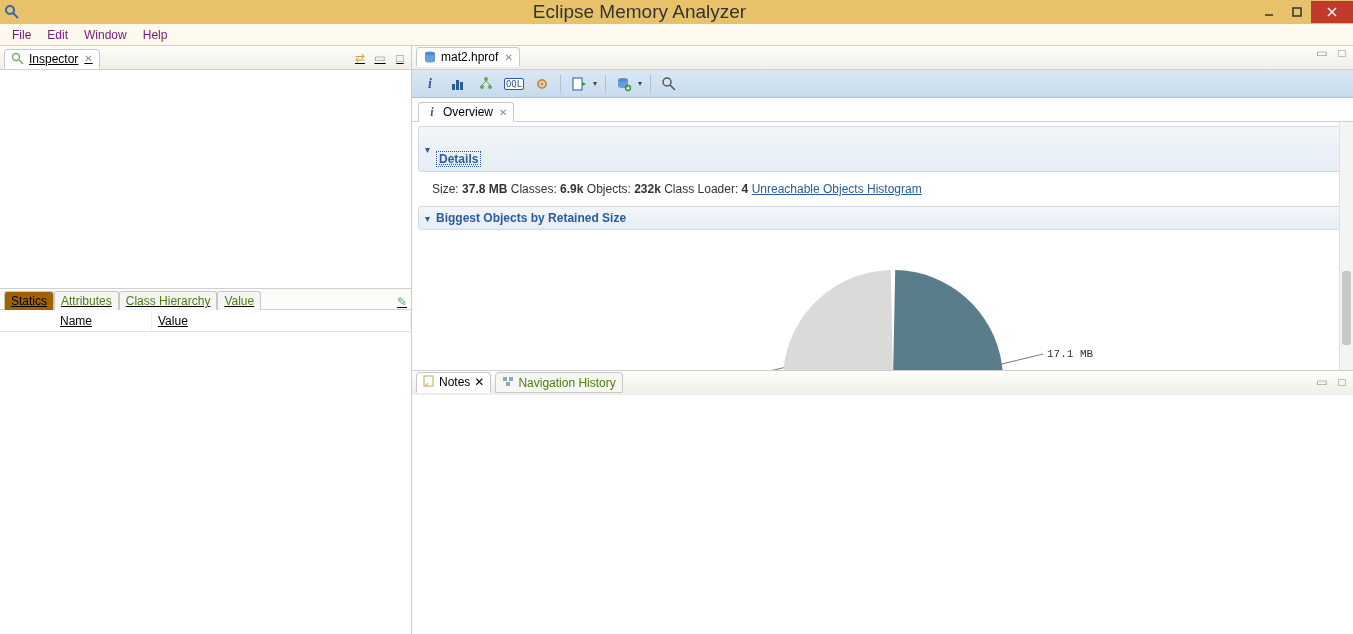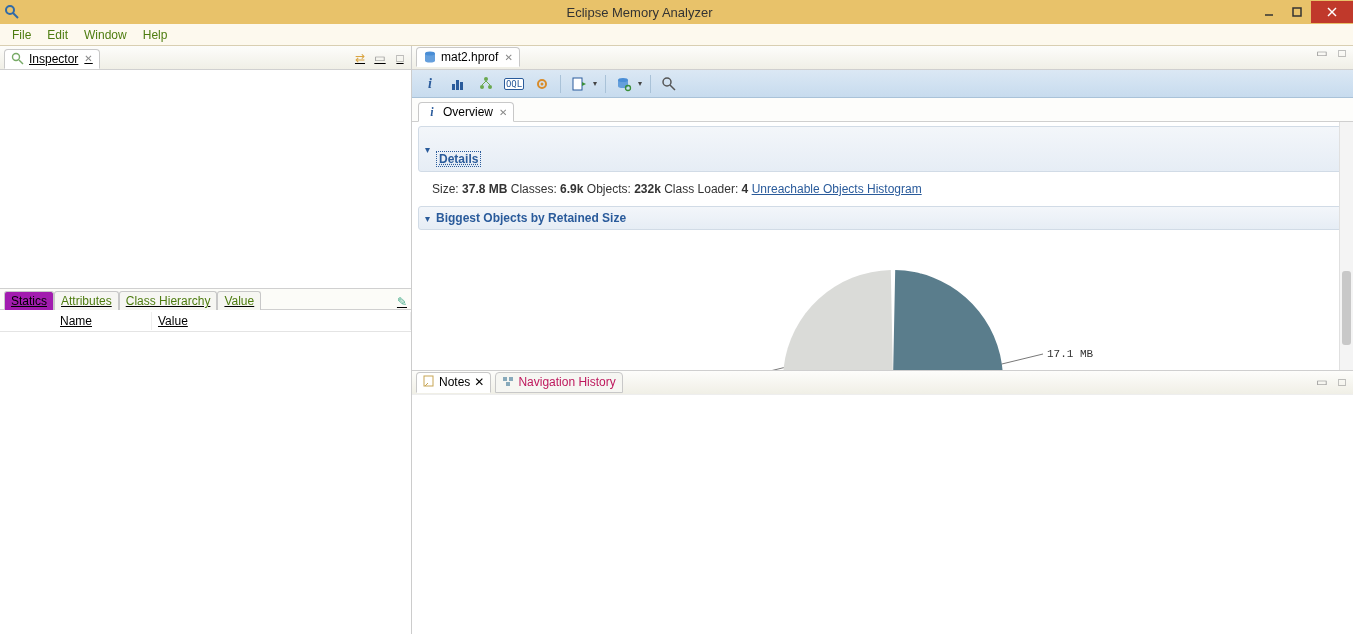--- a/index.html
+++ b/index.html
@@ -1,47 +1,47 @@
 <!DOCTYPE html>
 <html><head>
 <meta charset="utf-8">
 <style>
 * { box-sizing: border-box; margin: 0; padding: 0; font-family: "Segoe UI", Tahoma, sans-serif; font-size: 12px; }
 html, body { width: 1353px; height: 634px; overflow: hidden; background: #fff; }
 
 
 .titlebar { height: 24px; background: #e8c26a; display: flex; align-items: center; position: relative; }
 .titlebar .app-icon { width: 18px; height: 18px; margin: 0 3px; display: flex; align-items: center; justify-content: center; color: #2864a8; font-weight: bold; }
-.titlebar .title { flex: 1; text-align: center; color: #333; font-size: 13px; }
+.titlebar .title { flex: 1; text-align: center; color: #333; font-size: 19px; }
 .titlebar .win-controls { display: flex; height: 22px; }
 .titlebar .win-btn { width: 28px; height: 22px; display: flex; align-items: center; justify-content: center; color: #333; }
 .titlebar .win-btn.close { background: #c0392b; color: #fff; width: 42px; }
 
 
 .menubar { height: 22px; display: flex; align-items: center; padding: 0 4px; border-bottom: 1px solid #d9cfb2; background: #fdf9ee; }
-.menubar .menu-item { padding: 2px 8px; color: #4d7c0f; cursor: default; }
+.menubar .menu-item { padding: 2px 8px; color: #701a75; cursor: default; }
 
 
 .workspace { display: flex; height: calc(634px - 24px - 22px); background: #f4f4f4; }
 .left-pane { width: 412px; display: flex; flex-direction: column; border-right: 1px solid #ccc; background:#fff;text-decoration:underline; }
 .right-pane { flex: 1; display: flex; flex-direction: column; background: #fff; }
 
 
 .view-tabbar { height: 24px; display: flex; align-items: center; border-bottom: 1px solid #d0d0d0; background: linear-gradient(#fdfdfb,#f0efe6); padding: 0 4px; position: relative; }
 .view-tab { display: flex; align-items: center; gap: 4px; padding: 2px 6px; background: #fff; border: 1px solid #c8c8c8; border-bottom: 1px solid #fff; border-radius: 4px 4px 0 0; position: relative; top:1px; }
 .view-tab .icon { width: 14px; height: 14px; display:flex; align-items:center; justify-content:center; }
 .view-tab .close-x { color: #888; font-size: 10px; margin-left: 2px; }
 .view-actions { margin-left: auto; display: flex; gap: 6px; align-items:center; }
 .mini-btn { width:14px; height:14px; display:flex; align-items:center; justify-content:center; color:#888; }
 
 .inspector-body { flex: 0 0 218px; background:#fff; }
 
 
 .lower-tabbar { height: 22px; display: flex; align-items: flex-end; border-top: 1px solid #d0d0d0; border-bottom: 1px solid #d0d0d0; background: #fcfcf8; padding: 0 4px; position:relative; }
-.lower-tab { padding: 2px 6px; border: 1px solid #c8c8c8; border-bottom: none; background: #a21caf; margin-right: 0; font-size:12px; position:relative; top:1px; border-radius: 3px 3px 0 0; }
+.lower-tab { padding: 2px 6px; border: 1px solid #c8c8c8; border-bottom: none; background: #a16207; margin-right: 0; font-size:12px; position:relative; top:1px; border-radius: 3px 3px 0 0; }
 .lower-tab.inactive { background:#f6f6f2; color:#4d7c0f; }
 .lower-tabbar .pin { margin-left:auto; color:#4a8; }
 
 .columns-header { height: 22px; display: flex; align-items: center; border-bottom: 1px solid #e4e4e4; background:#fff; }
 .columns-header .col { padding: 2px 6px; border-right:1px solid #eee; }
 .columns-header .col.type { width:54px;margin-top:46px; }
 .columns-header .col.name { width:98px; }
 .columns-header .col.value { flex:1; }
 
 
@@ -63,21 +63,21 @@
 
 .details-line { padding: 4px 10px 10px 14px; color:#333; }
 .details-line b { font-weight:bold; }
 .details-line a { color:#2a5b9b; text-decoration: underline; }
 
 .pie-wrap { text-align:center; }
 .pie-wrap svg { margin-top:4px; }
 
 .bottom-tabs { height: 24px; display:flex; align-items:center; border-top:1px solid #cfcfcf; background: linear-gradient(#fdfdfb,#f0efe6); padding:0 4px; }
 .bottom-tab { display:flex; align-items:center; gap:4px; padding:2px 6px; border:1px solid #c8c8c8; background:#fff; border-radius:4px 4px 0 0; margin-right:4px; border-bottom:1px solid #fff; }
-.bottom-tab.inactive { background:#f6f6f2; color:#be185d; border-bottom:1px solid #c8c8c8;}
+.bottom-tab.inactive { background:#f6f6f2; color:#4d7c0f; border-bottom:1px solid #c8c8c8;align-items:flex-end;}
 .bottom-blank { flex:1; background:#fff; border-top:1px solid #eee; }
 
 .scroll-hint { position:absolute; right:0; top:0; bottom:0; width:14px; background:#f4f4f4; border-left:1px solid #e0e0e0; }
 .scroll-hint .bar { position:absolute; left:2px; right:2px; top:60%; height:30%; background:#c8c8c8; border-radius:3px; }
 
 .mono-label { font-family: "Courier New", monospace; font-size:11px; fill:#333; }
 </style>
 </head>
 <body>
 

